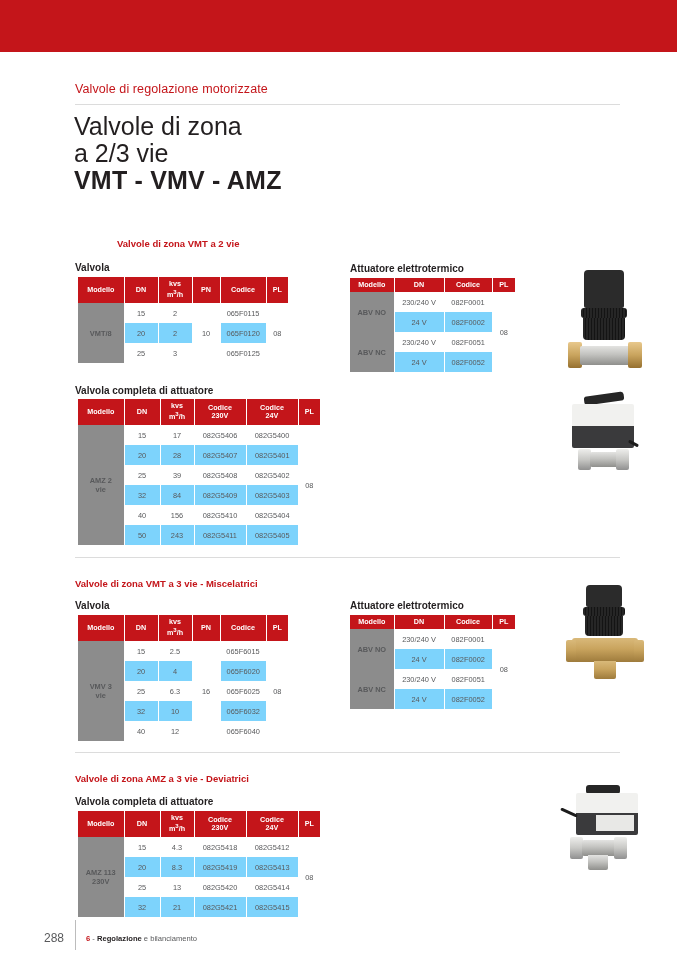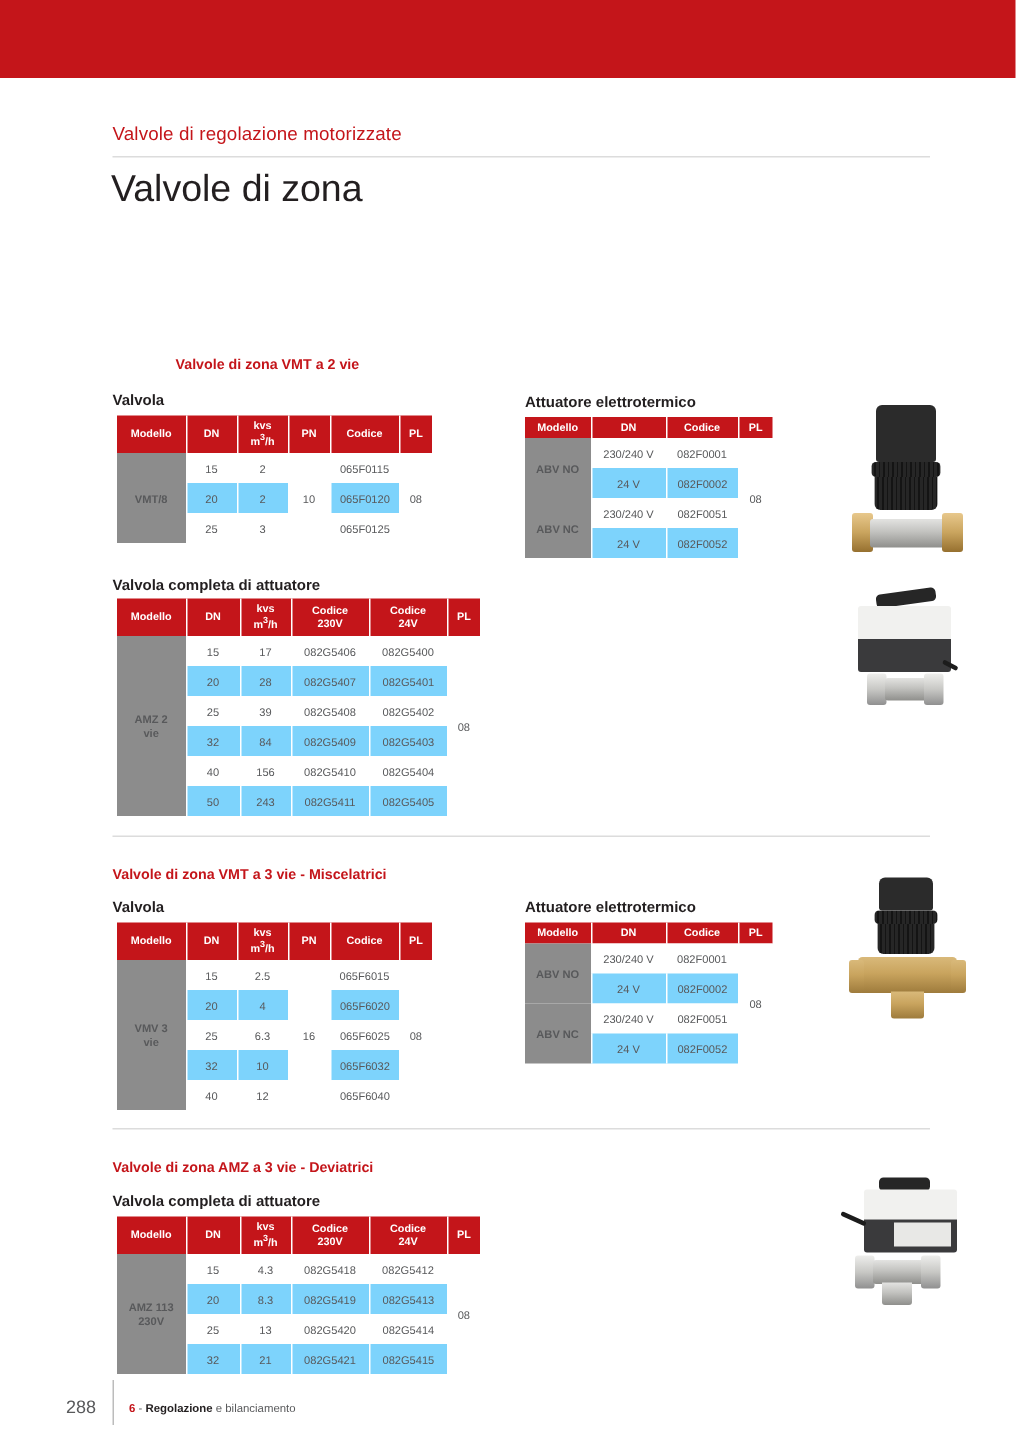--- a/index.html
+++ b/index.html
@@ -108,20 +108,22 @@
 
 <div class="page">
 
   <div class="red-band"></div>
 
   <div class="kicker">Valvole di regolazione motorizzate</div>
   <div class="kicker-rule"></div>
 
   <div class="title">
     <div class="l1">Valvole di zona</div>
+    <div class="l2">a 2/3 vie</div>
+    <div class="l3">VMT - VMV - AMZ</div>
   </div>
 
   <div class="sec-title" style="left:75px; top:238px;margin-left:42px;">Valvole di zona VMT a 2 vie</div>
 
   <div class="sub-label" style="left:75px; top:262px;">Valvola</div>
 
   <table class="t" style="left:78px; top:277px; width:210px;">
     <colgroup>
         <col style="width:46px">
         <col style="width:34px">

